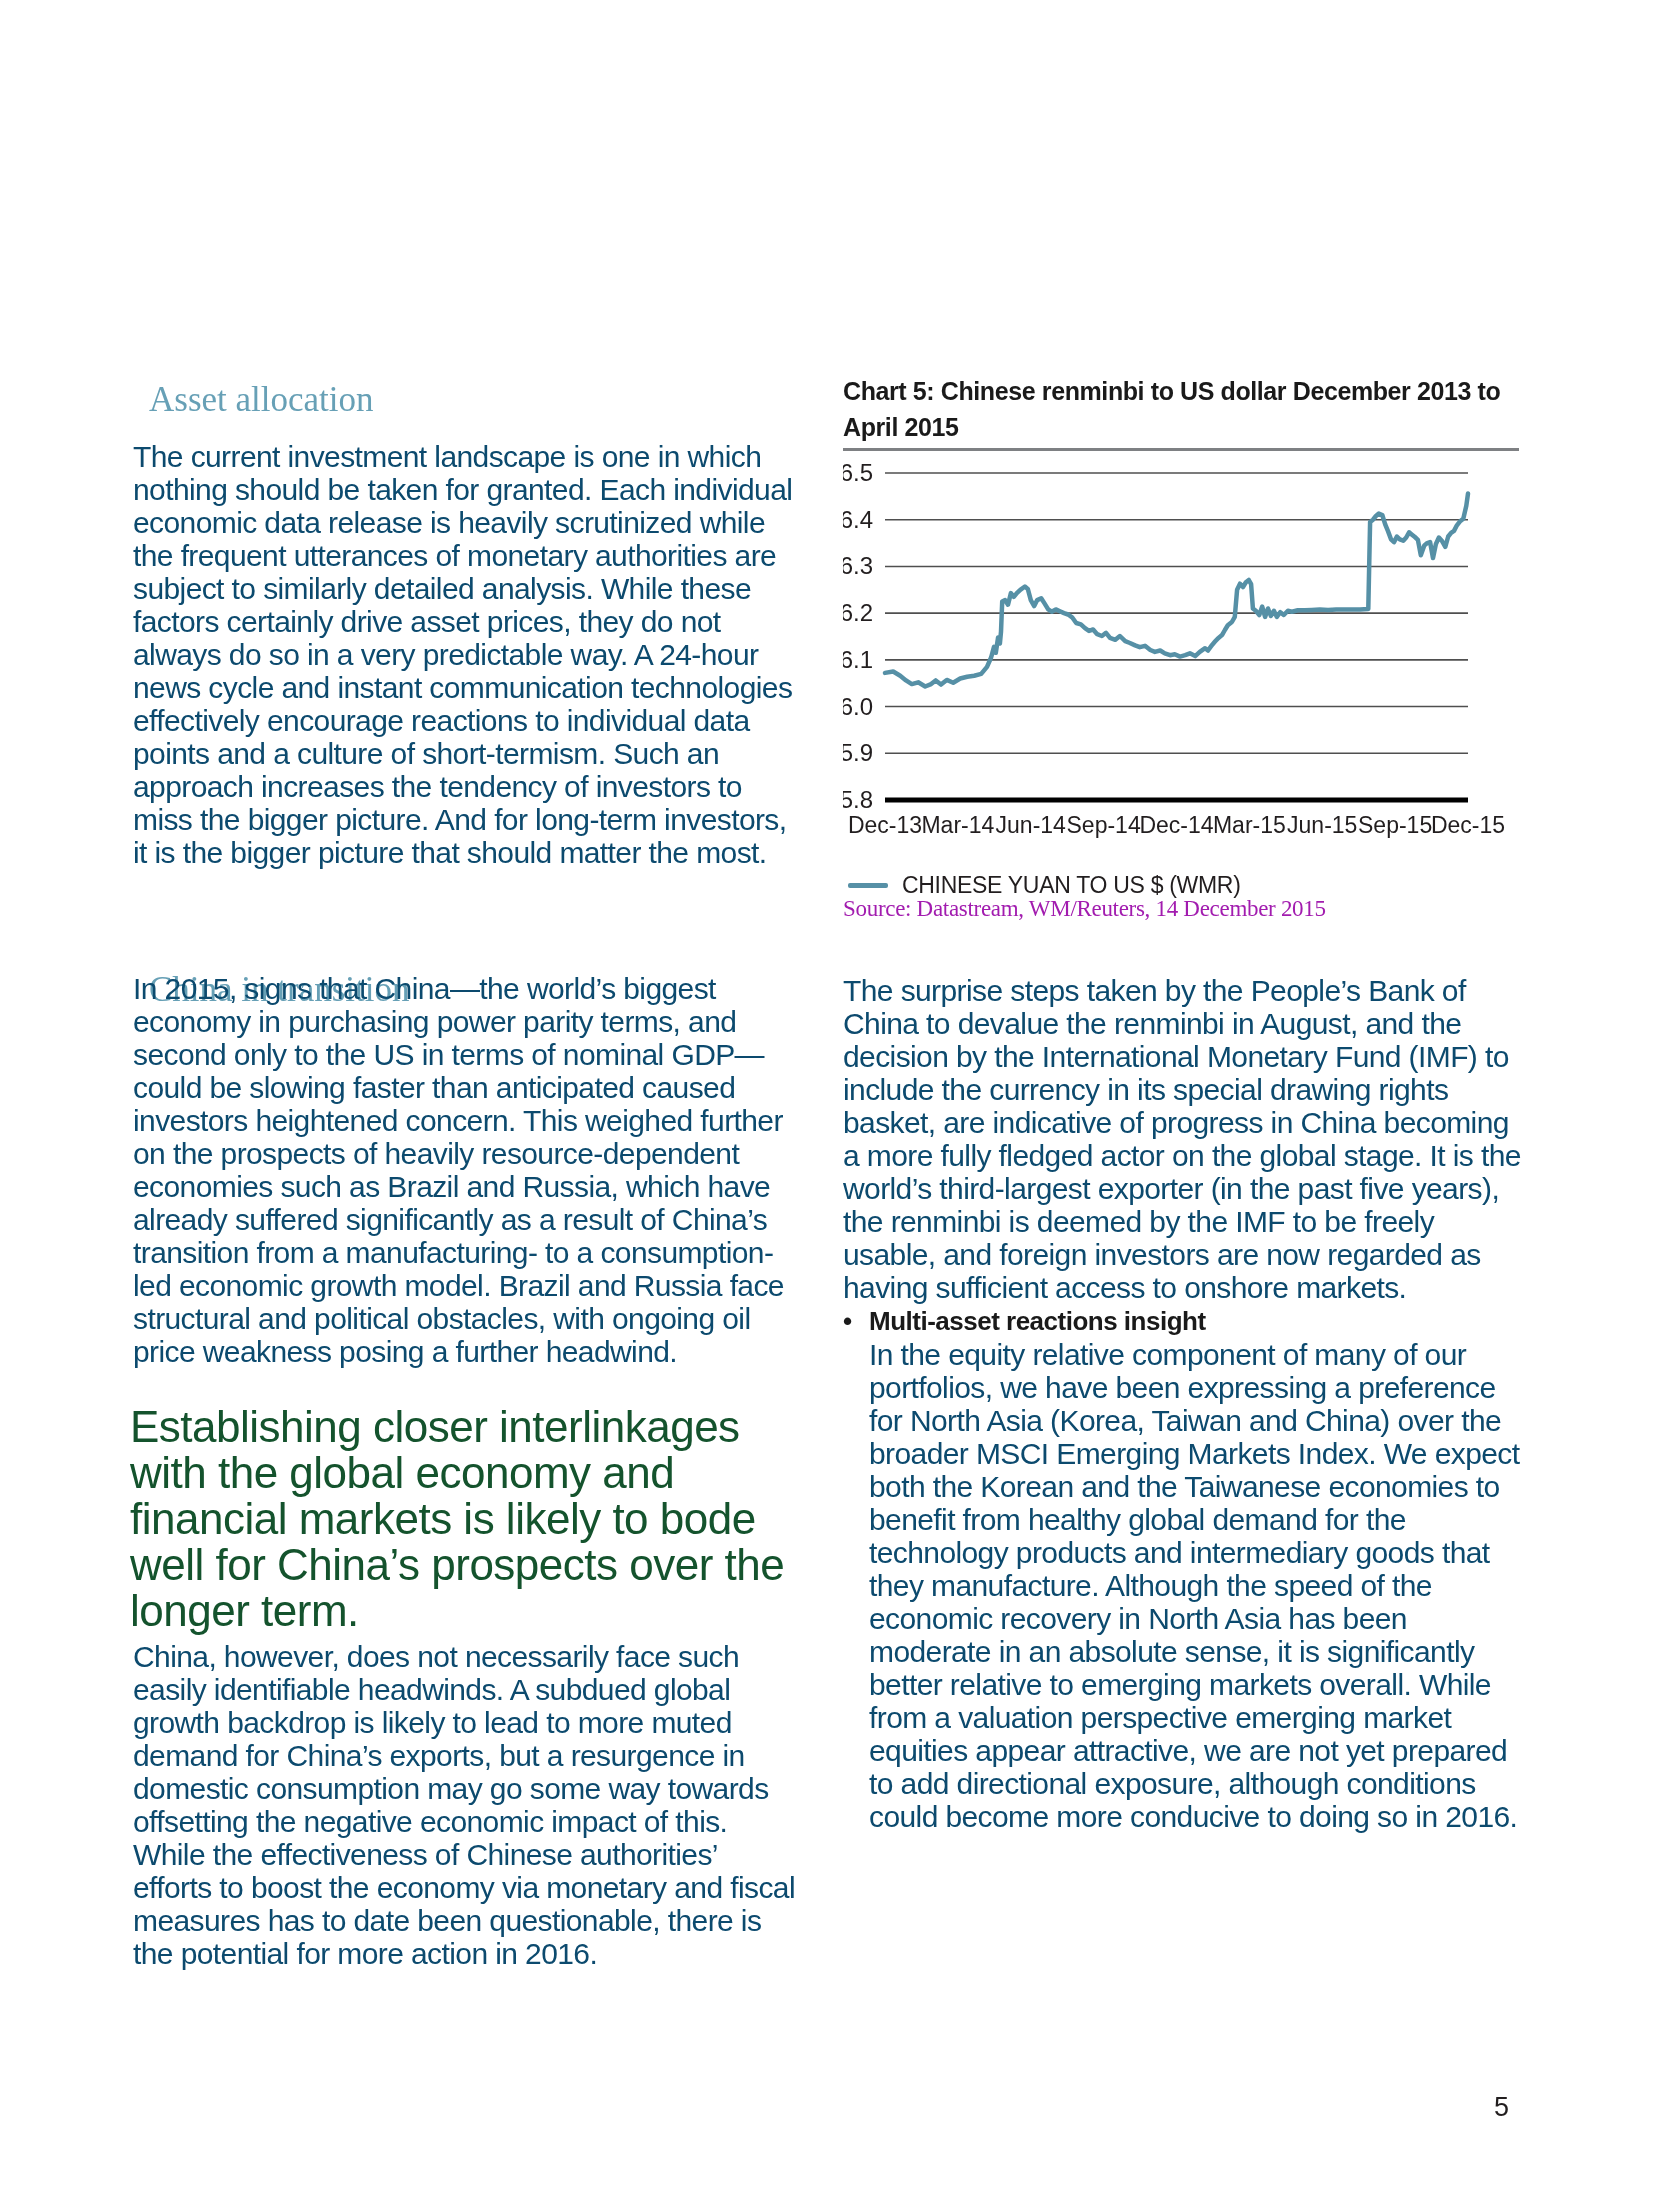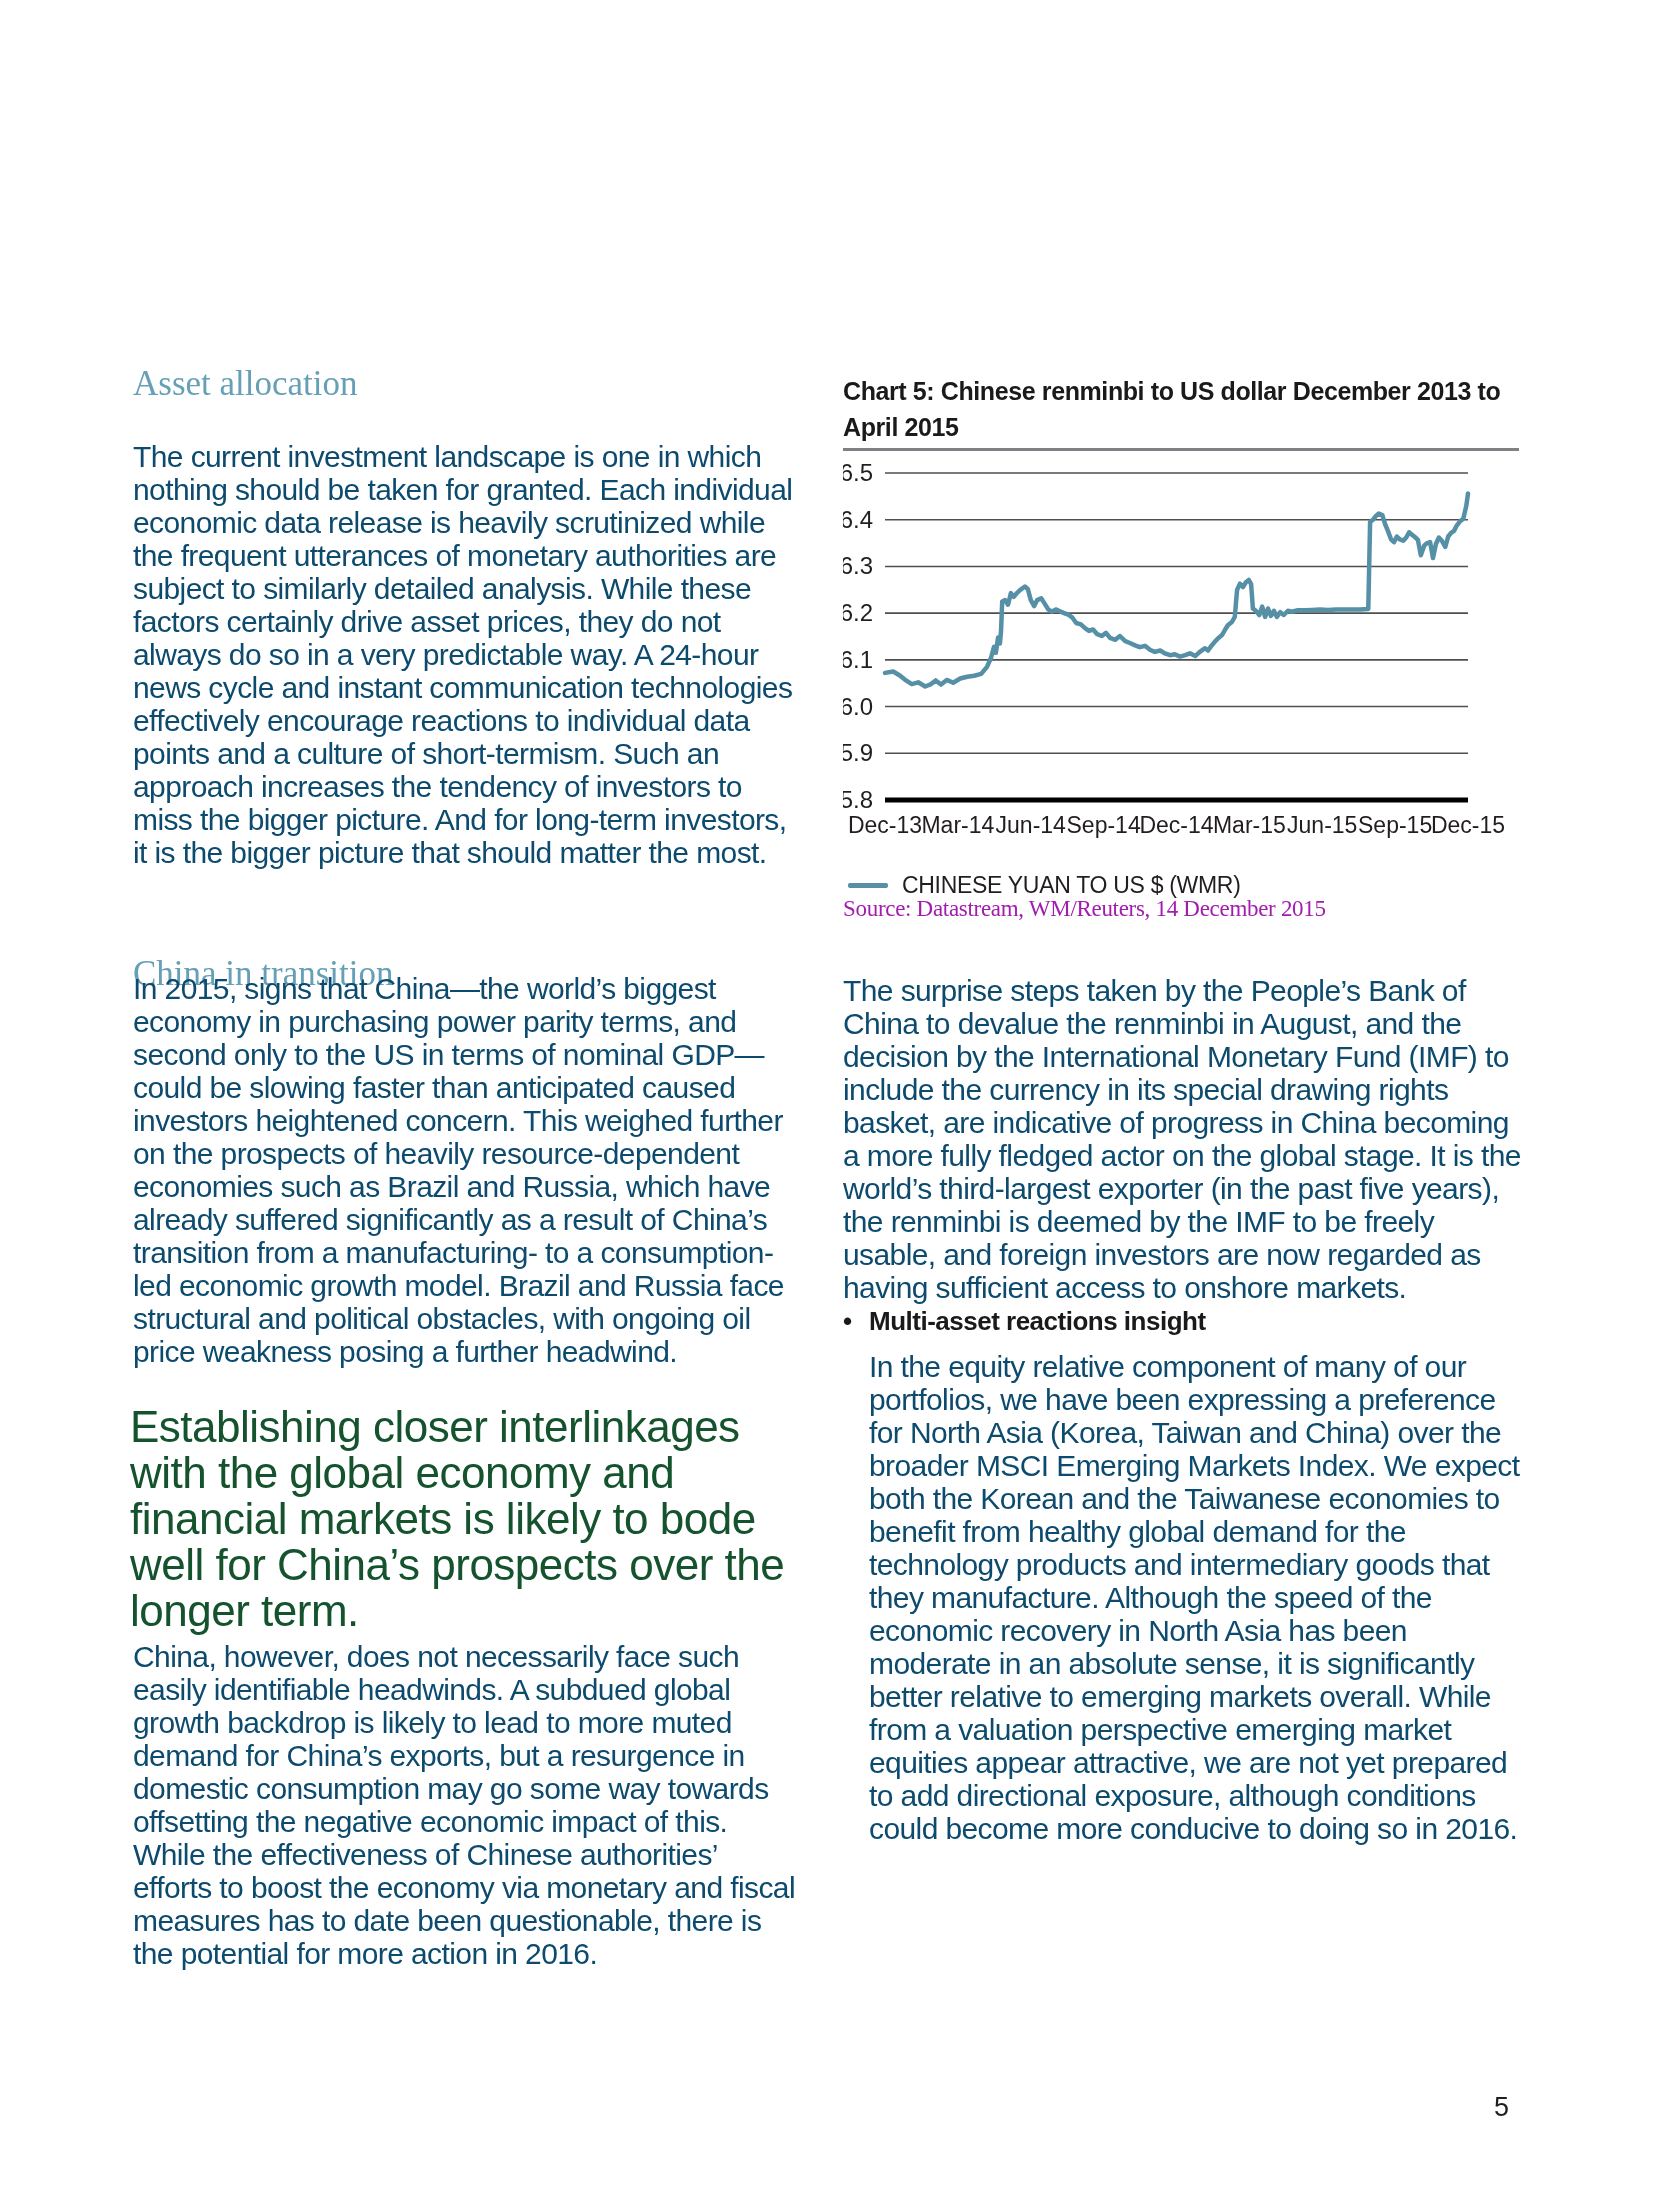--- a/index.html
+++ b/index.html
@@ -12,21 +12,21 @@
     overflow:hidden;
     margin:0 auto;
   }
   .abs{position:absolute;}
   h1,h2{
     font-family:"Liberation Serif", serif;
     font-weight:normal;
     color:#67a0b6;
     font-size:35px;
     line-height:44px;
-    margin:0;
+    margin:16px;
   }
   .body{
     font-size:30px;
     line-height:33px;
     letter-spacing:-0.6px;
     margin:0;
     color:#0c4a6e;
   }
   .quote{
     font-size:44px;
@@ -55,21 +55,21 @@
   }
   .source-line{
     font-size:23px;letter-spacing:-0.3px;color:#a21caf;font-family:Liberation Serif, serif;
   }
   .insight-head{
     font-size:26px;line-height:33px;letter-spacing:-0.5px;font-weight:bold;color:#1a1a1a;
     display:flex;
   }
   .insight-bullet{width:26px;font-weight:bold;}
   .insight-body{
-    margin-left:26px;margin-top:12px;
+    margin-left:26px;margin-top:0px;
   }
   .pagenum{
     font-size:27px;color:#221e1f;
   }
 </style>
 </head>
 <body>
 
 <div class="page">
 

